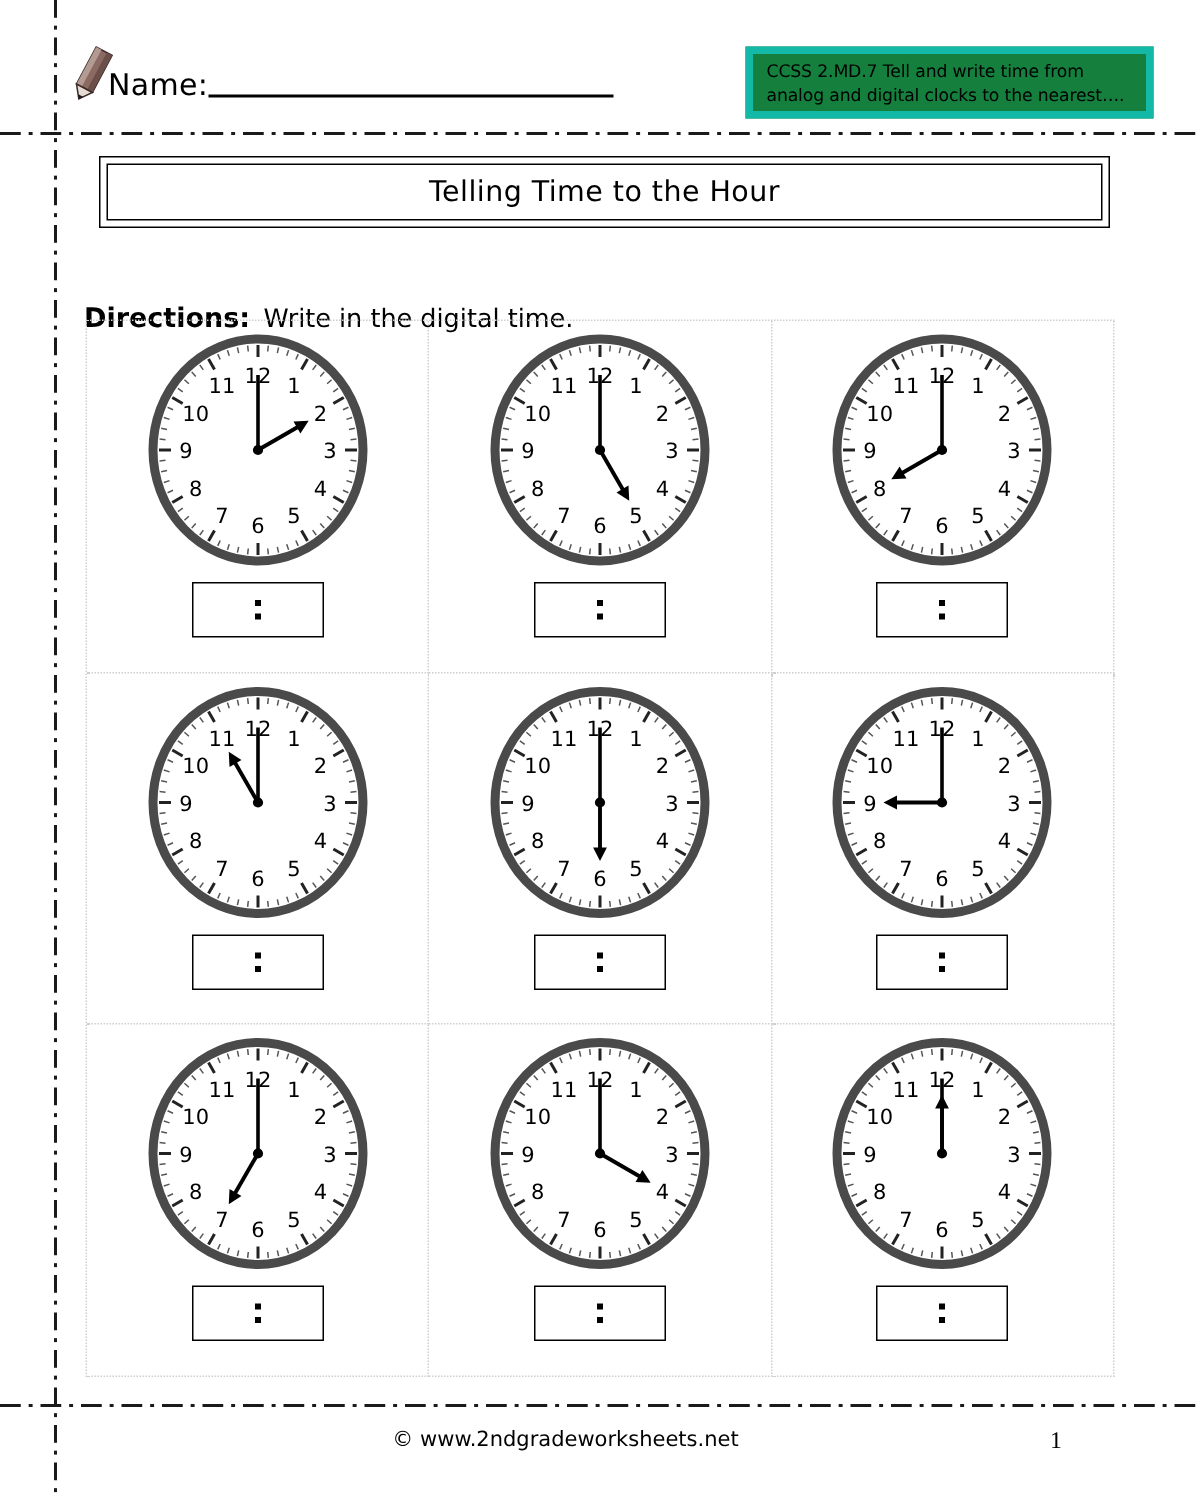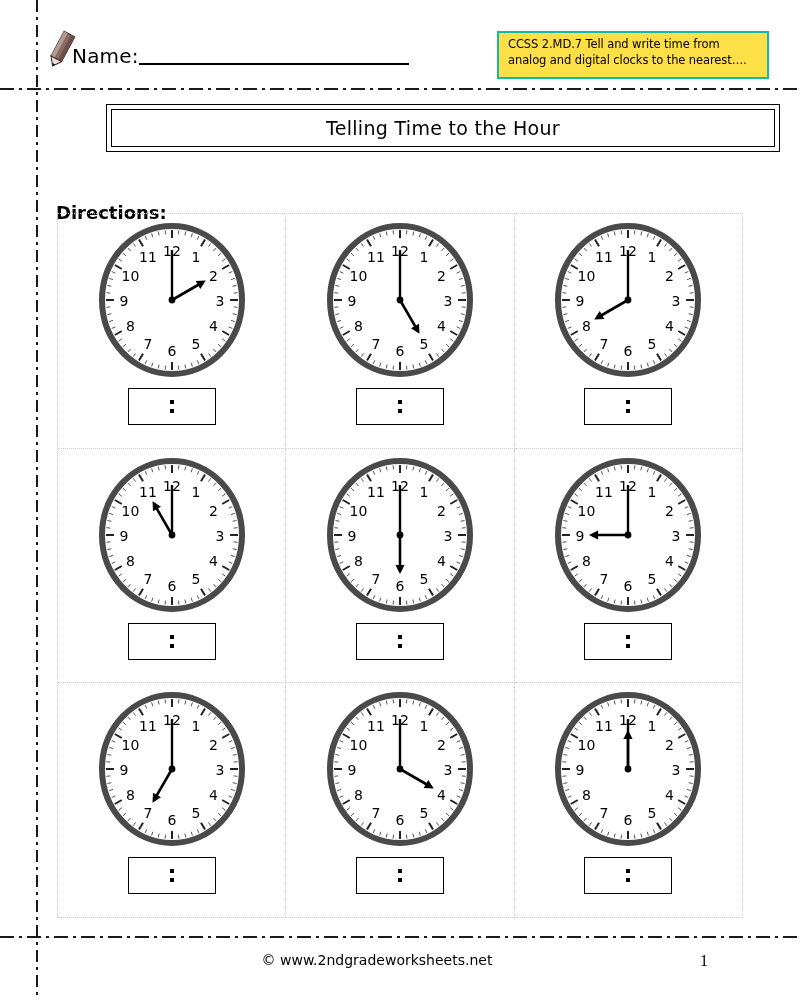--- a/index.html
+++ b/index.html
@@ -53,38 +53,37 @@
   }
   .name-line {
     width: 270px; height: 0;
     border-bottom: 2px solid #000;
     margin-bottom: 3px;
   }
 
   .ccss-box {
     position: absolute; left: 497px; top: 31px;
     width: 272px; height: 48px;
-    border: 2px solid #14b8a6;
+    border: 5px solid #14b8a6;
     padding: 4px 8px 0 9px;
-    background: #fde047;
+    background: #15803d;
   }
   .ccss-text {
     font-family: "DejaVu Sans", sans-serif;
     font-size: 11.5px; line-height: 1.38;
     letter-spacing: -.1px;
   }
 
   
   .title-outer {
     position: absolute; left: 66px; top: 104px;
     width: 674px; height: 48px;
     border: 1px solid #000;
     padding: 4px;
     background: #fff;
-    margin-left: 40px;
   }
   .title-inner {
     width: 100%; height: 100%;
     border: 1px solid #000;
     display: flex; align-items: center; justify-content: center;
   }
   .title-text {
     font-family: "DejaVu Sans", sans-serif;
     font-size: 19px; letter-spacing: .3px;
   }
@@ -181,20 +180,21 @@
 </div>
 
 <div class="title-outer">
   <div class="title-inner">
     <span class="title-text">Telling Time to the Hour</span>
   </div>
 </div>
 
 <div class="directions">
   <span class="directions-label">Directions:</span>
+  <span class="directions-text">Write in the digital time.</span>
 </div>
 
 <div class="grid" id="clock-grid">
     <div class="cell">
       <div class="clock-wrap" title="2:00">
         <svg viewBox="0 0 160 160" class="clock-svg">
           <ellipse cx="80" cy="80" rx="70" ry="74" fill="#ffffff" stroke="#4a4a4a" stroke-width="6"></ellipse>
           <line x1="80" y1="18" x2="80" y2="10" stroke="#222" stroke-width="2"></line>
           <line x1="86.48076472259451" y1="14.361554905693964" x2="86.89887857566512" y2="10.383467324220874" stroke="#555555" stroke-width="1"></line>
           <line x1="92.89052483070108" y1="15.442258351568839" x2="93.72217159397212" y2="11.529667948633616" stroke="#555555" stroke-width="1"></line>

